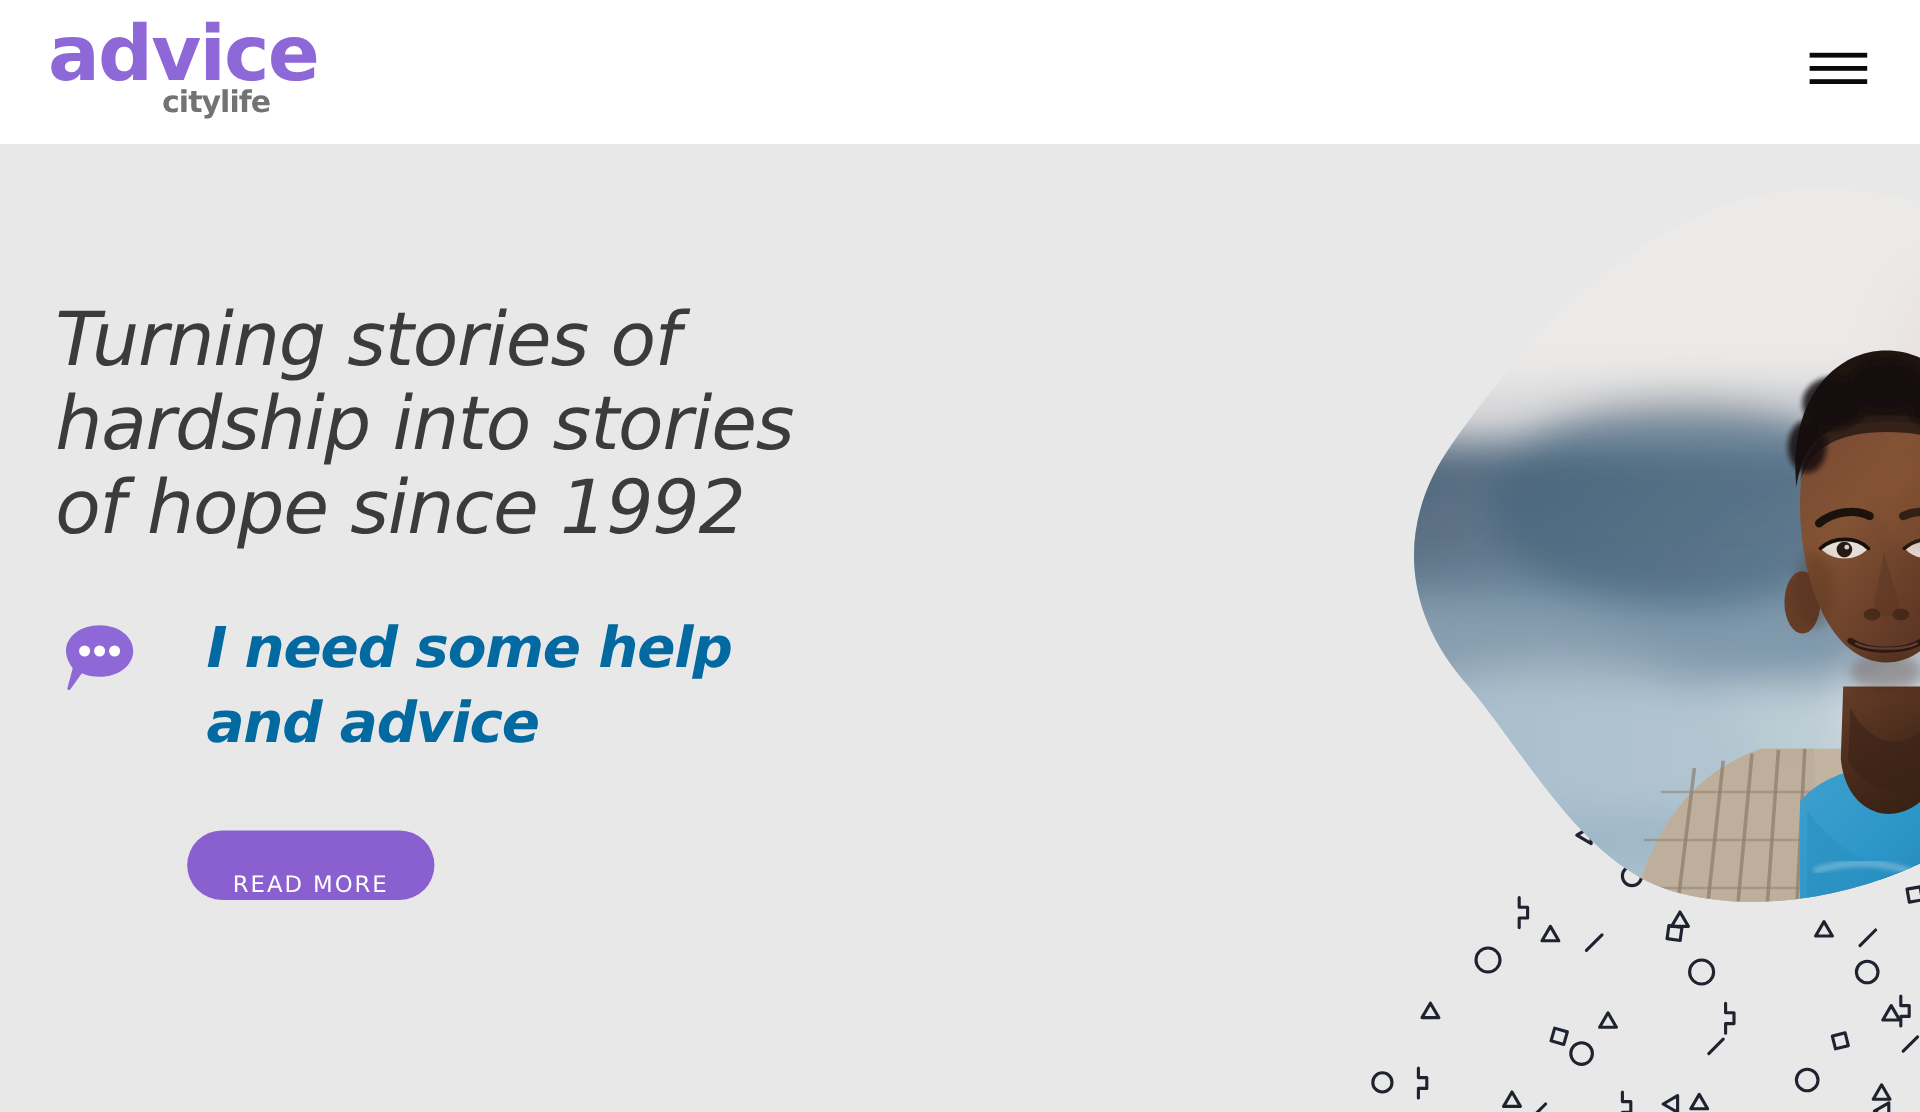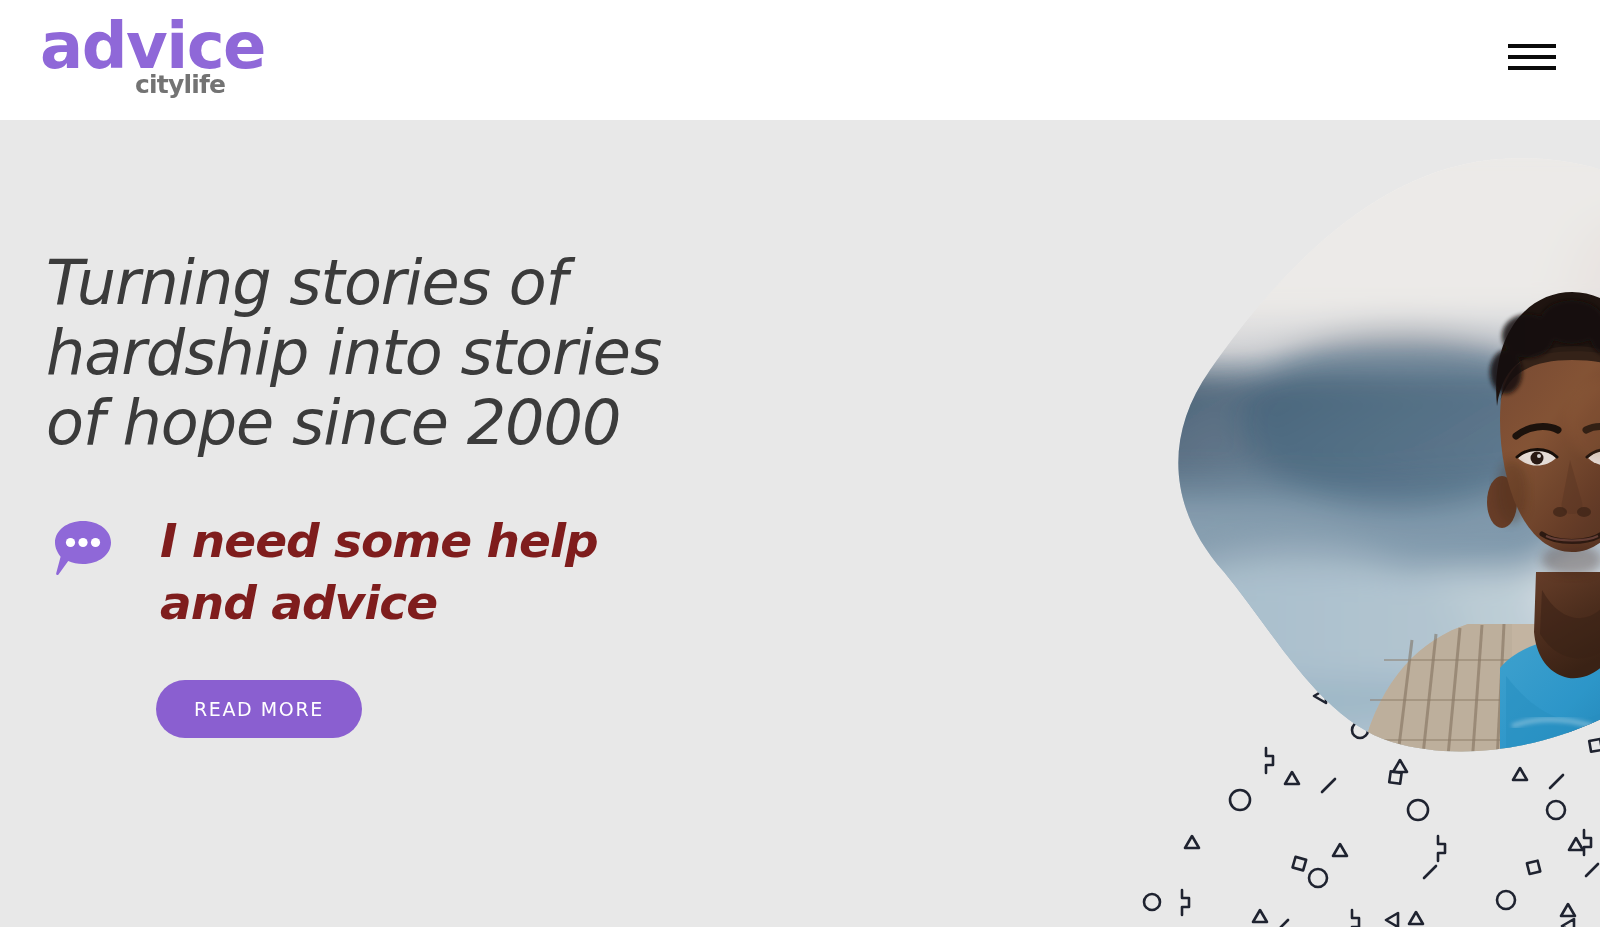--- a/index.html
+++ b/index.html
@@ -133,43 +133,43 @@
     height: 62px;
   }
 
   .need-heading {
     font-family: "DejaVu Sans", sans-serif;
     font-style: italic;
     font-weight: 700;
     font-size: 47px;
     line-height: 62px;
     letter-spacing: -1px;
-    color: #7f1d1d;
-    margin: 4px;
+    color: #0369a1;
+    margin: 16px;
     width: 530px;
   }
 
   .need-body {
     margin: 26px 0 0 110px;
     width: 510px;
     font-family: "DejaVu Sans", sans-serif;
     font-size: 21px;
     line-height: 37px;
     font-weight: 400;
     color: #1b1b1b;
   }
 
   .read-more {
     display: inline-block;
     margin: 42px 0 0 110px;
     background: #8a5fd0;
     color: #ffffff;
     border: none;
     border-radius: 40px;
-    padding: 0 38px;
+    padding: 16px 38px;
     height: 58px;
     line-height: 58px;
     font-family: "DejaVu Sans", sans-serif;
     font-size: 19px;
     font-weight: 400;
     letter-spacing: 1.6px;
     cursor: pointer;
     text-align: center;
   }
 
@@ -218,21 +218,21 @@
       <span class="bar b2"></span>
       <span class="bar b3"></span>
     </button>
 
   </header>
 
   <section class="hero">
 
     <div class="hero-copy">
 
-      <h1 class="hero-title">Turning stories of hardship into stories of hope since 2000</h1>
+      <h1 class="hero-title">Turning stories of hardship into stories of hope since 1992</h1>
 
       <div class="need-row">
         <span class="bubble-icon">
           <svg width="62" height="62" viewBox="0 0 62 62" xmlns="http://www.w3.org/2000/svg">
             <path d="M31 4 C47 4 59 13.5 59 25.5 C59 37.5 47 47 31 47 C25.5 47 20.4 45.9 16.2 44.0 L6.5 57.5 C5.6 58.7 3.8 57.8 4.2 56.3 L8.6 39.8 C5.7 35.8 3 31.1 3 25.5 C3 13.5 15 4 31 4 Z" fill="#8f68d8"></path>
             <circle cx="18.5" cy="25.5" r="4.6" fill="#ffffff"></circle>
             <circle cx="31" cy="25.5" r="4.6" fill="#ffffff"></circle>
             <circle cx="43.5" cy="25.5" r="4.6" fill="#ffffff"></circle>
           </svg>
         </span>

